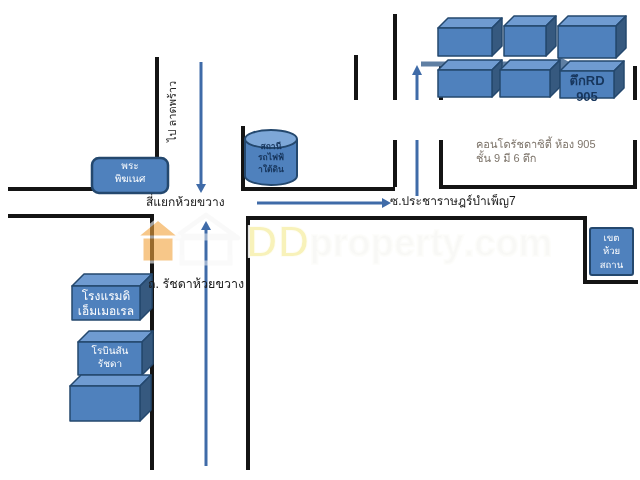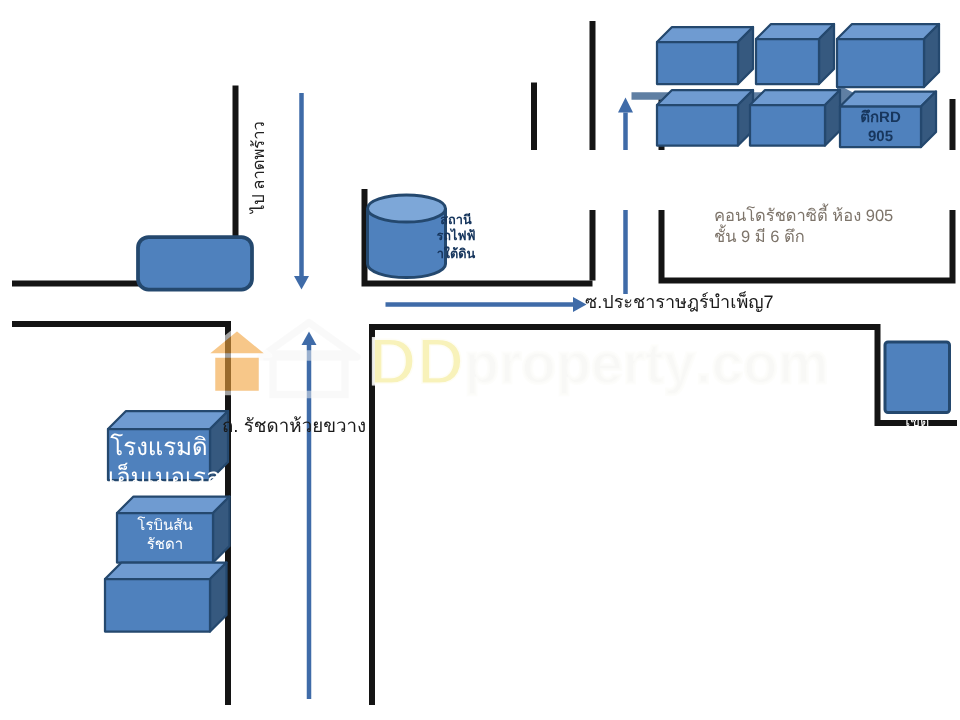--- a/index.html
+++ b/index.html
@@ -153,51 +153,56 @@
         <rect x="8" y="23" width="32" height="27" fill="#f2a33c" stroke="#ffffff" stroke-width="3"></rect>
         <polygon points="2,25 24,7 46,25" fill="#f2a33c" stroke="#ffffff" stroke-width="3" stroke-linejoin="round"></polygon>
       </g>
     </svg>
     <span class="wm-dd">DD</span>
     <span class="wm-outline">property</span>
     <span class="wm-outline">.com</span>
   </div>
 
 
+  <div class="lbl" style="left:146px;top:192px;">สี่แยกห้วยขวาง</div>
   <div class="lbl" style="left:390px;top:191px;">ซ.ประชาราษฎร์บำเพ็ญ7</div>
   <div class="lbl" style="left:148px;top:274px;font-size:12.5px;">ถ. รัชดาห้วยขวาง</div>
   <div class="rot">ไป ลาดพร้าว</div>
 
   <div class="annot">
     <div>คอนโดรัชดาซิตี้ ห้อง 905</div>
     <div>ชั้น 9 มี 6 ตึก</div>
   </div>
 
-
-  <div class="boxtext navytext" style="left:245px;top:141px;width:52px;font-size:8.5px;line-height:1.35;margin-left:33px;">
+  <div class="boxtext" style="left:92px;top:160px;width:76px;font-size:10px;">
+    <div>พระ</div>
+    <div>พิฆเนศ</div>
+  </div>
+
+  <div class="boxtext navytext" style="left:245px;top:141px;width:52px;font-size:8.5px;line-height:1.35;">
     <div>สถานี</div>
     <div>รถไฟฟ้</div>
     <div>าใต้ดิน</div>
   </div>
 
-  <div class="boxtext navytext" style="left:560px;top:73px;width:54px;font-size:10px;">
+  <div class="boxtext navytext" style="left:560px;top:73px;width:54px;font-size:13px;">
     <div>ตึกRD</div>
     <div>905</div>
   </div>
 
-  <div class="boxtext" style="left:72px;top:289px;width:68px;font-size:16px;">
+  <div class="boxtext" style="left:72px;top:289px;width:68px;font-size:12px;">
     <div>โรงแรมดิ</div>
     <div>เอ็มเมอเรล</div>
   </div>
 
   <div class="boxtext" style="left:78px;top:345px;width:64px;font-size:10px;">
     <div>โรบินสัน</div>
     <div>รัชดา</div>
   </div>
 
 
-  <div class="boxtext" style="left:590px;top:231px;width:43px;font-size:9.5px;line-height:1.4;margin-top:44px;">
+  <div class="boxtext" style="left:590px;top:231px;width:43px;font-size:9.5px;line-height:1.4;">
     <div>เขต</div>
     <div>ห้วย</div>
-    <div>ขวาง</div>
+    <div>สถาน</div>
   </div>
 
 </div>
 
 </body></html>

